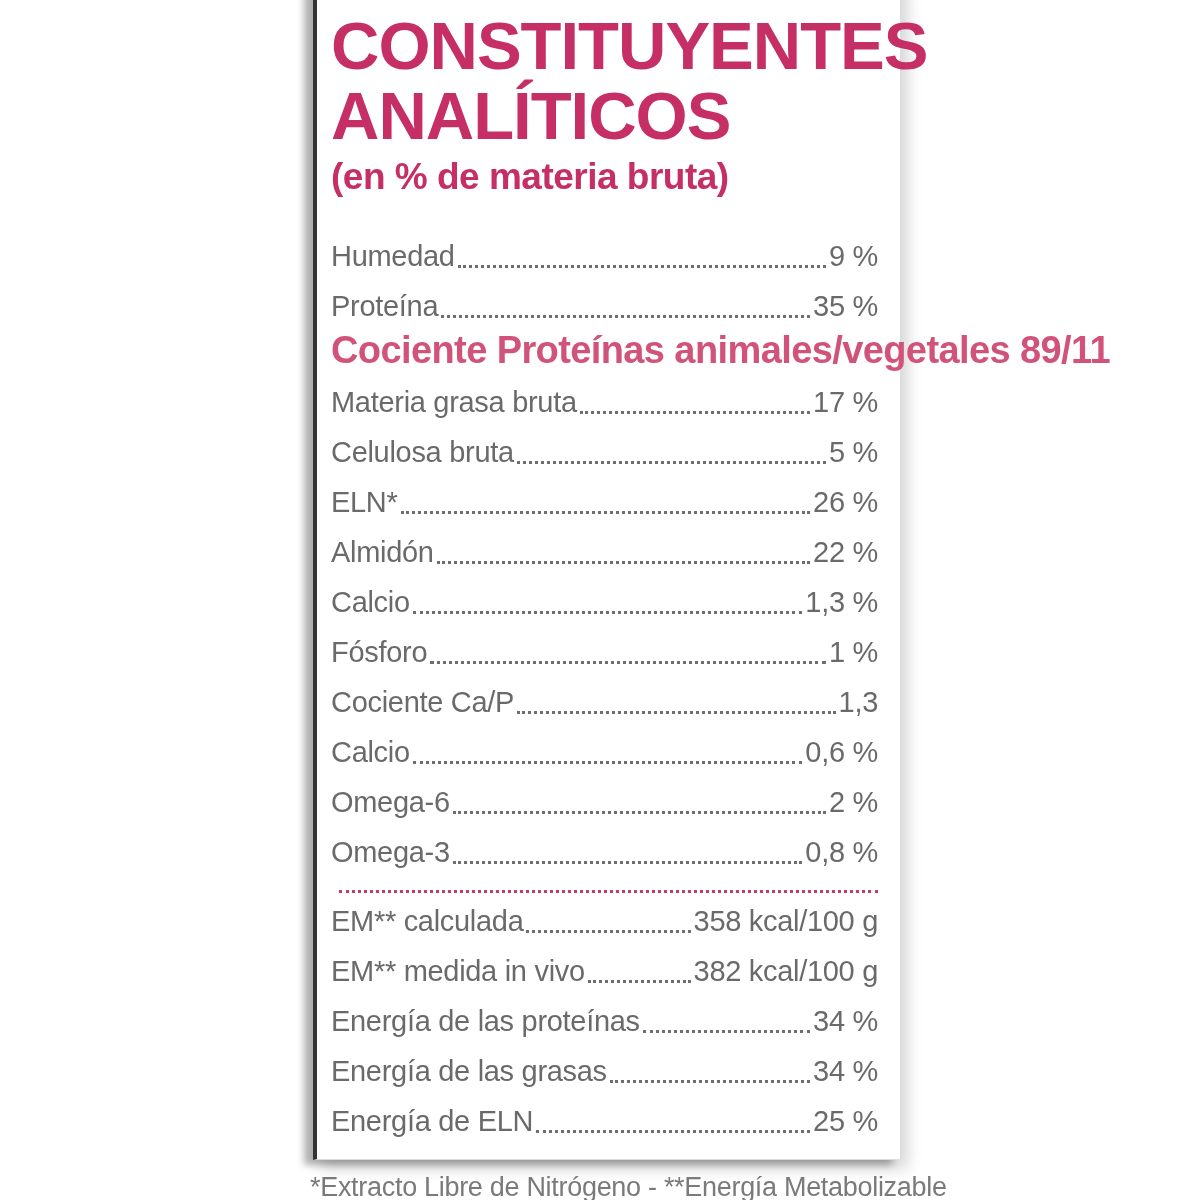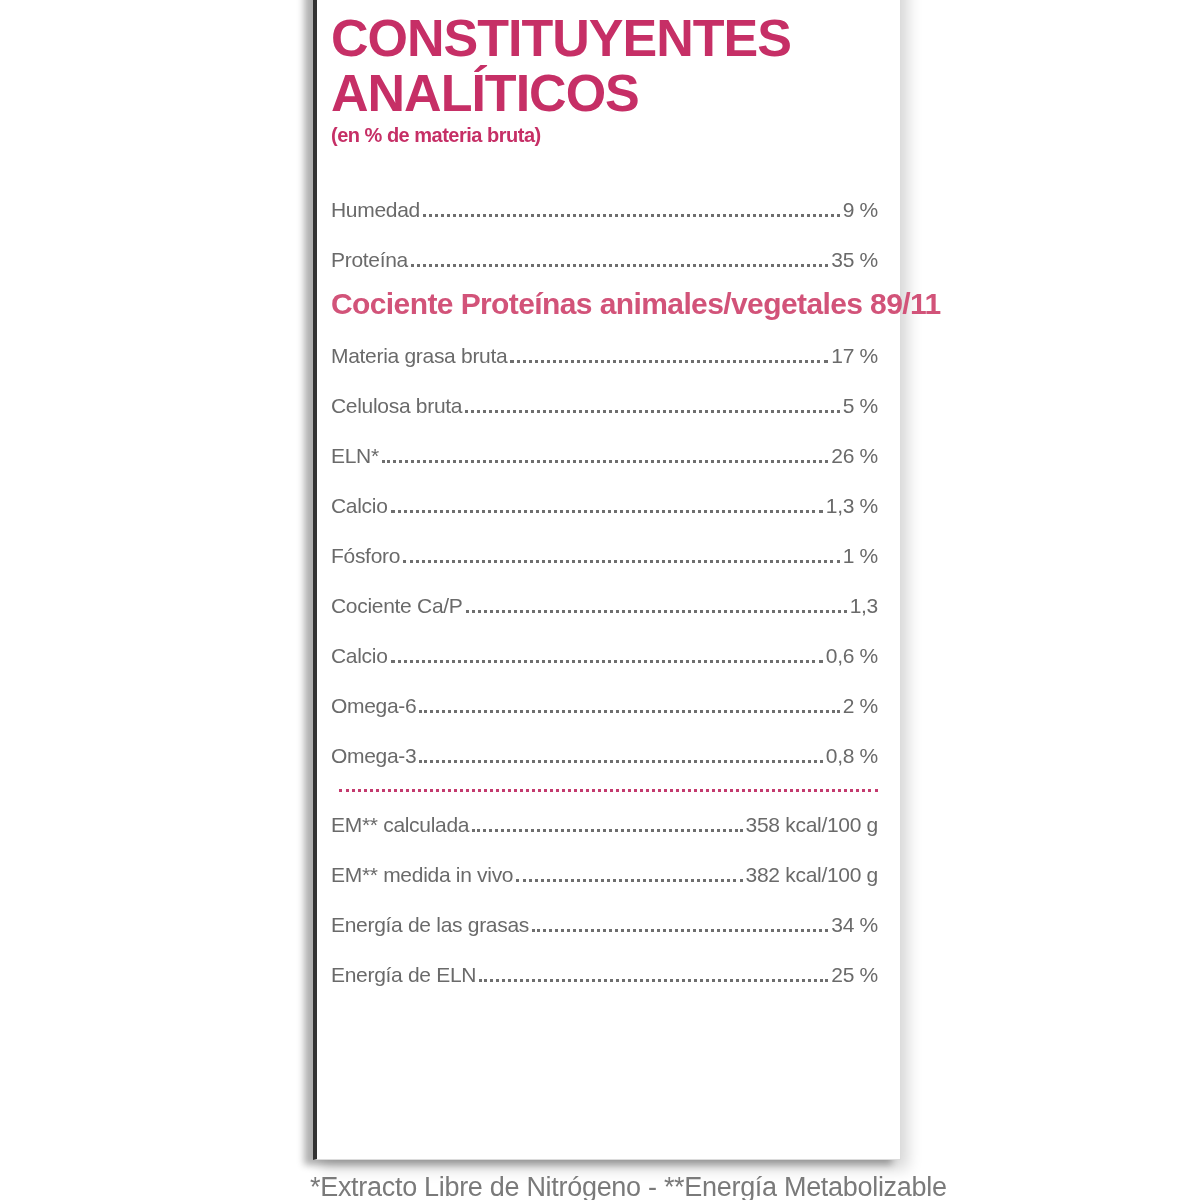--- a/index.html
+++ b/index.html
@@ -25,60 +25,60 @@
     background: #ffffff;
     box-sizing: border-box;
     border: 1px solid #dcdcdc;
     border-left: 4px solid #333333;
     box-shadow: -9px 5px 7px rgba(0,0,0,0.30), 7px 9px 14px rgba(0,0,0,0.16);
     padding: 40px 22px 0 14px;
   }
   .title {
     color: #c62f66;
     font-weight: bold;
-    font-size: 52px;
+    font-size: 67px;
     line-height: 1.05;
     letter-spacing: -1px;
     margin: 0;
   }
   .subtitle {
     color: #c62f66;
     font-weight: bold;
-    font-size: 20px;
+    font-size: 37px;
     margin-top: 4px;
     letter-spacing: -0.5px;
   }
   .rows { display: block; }
   .rows-top { margin-top: 32px; }
   .row {
     display: flex;
     align-items: flex-end;
     height: 50px;
     box-sizing: border-box;
     padding-bottom: 7px;
     color: #6a6a6a;
-    font-size: 21px;
+    font-size: 29px;
     letter-spacing: -0.3px;
     white-space: nowrap;
   }
   .leader {
     flex: 1 1 auto;
     min-width: 10px;
     border-bottom: 3px dotted #6e6e6e;
     margin: 0 3px 5px 3px;
     height: 0;
   }
   .highlight {
     height: 46px;
     box-sizing: border-box;
     display: flex;
     align-items: flex-end;
     color: #d25379;
     font-weight: bold;
-    font-size: 30px;
+    font-size: 38px;
     letter-spacing: -0.6px;
     white-space: nowrap;
     padding-bottom: 4px;
   }
   .separator {
     border-top: 3px dotted #c43a6e;
     margin: 14px 0 0 8px;
   }
   .rows-energy { margin-top: 2px; }
   .footer {
@@ -125,20 +125,25 @@
           <span class="label">Celulosa bruta</span>
           <span class="leader"></span>
           <span class="value">5 %</span>
         </div>
         <div class="row">
           <span class="label">ELN*</span>
           <span class="leader"></span>
           <span class="value">26 %</span>
         </div>
         <div class="row">
+          <span class="label">Almidón</span>
+          <span class="leader"></span>
+          <span class="value">22 %</span>
+        </div>
+        <div class="row">
           <span class="label">Calcio</span>
           <span class="leader"></span>
           <span class="value">1,3 %</span>
         </div>
         <div class="row">
           <span class="label">Fósforo</span>
           <span class="leader"></span>
           <span class="value">1 %</span>
         </div>
         <div class="row">
@@ -168,20 +173,25 @@
     <div class="rows rows-energy">
         <div class="row">
           <span class="label">EM** calculada</span>
           <span class="leader"></span>
           <span class="value">358 kcal/100 g</span>
         </div>
         <div class="row">
           <span class="label">EM** medida in vivo</span>
           <span class="leader"></span>
           <span class="value">382 kcal/100 g</span>
+        </div>
+        <div class="row">
+          <span class="label">Energía de las proteínas</span>
+          <span class="leader"></span>
+          <span class="value">34 %</span>
         </div>
         <div class="row">
           <span class="label">Energía de las grasas</span>
           <span class="leader"></span>
           <span class="value">34 %</span>
         </div>
         <div class="row">
           <span class="label">Energía de ELN</span>
           <span class="leader"></span>
           <span class="value">25 %</span>

